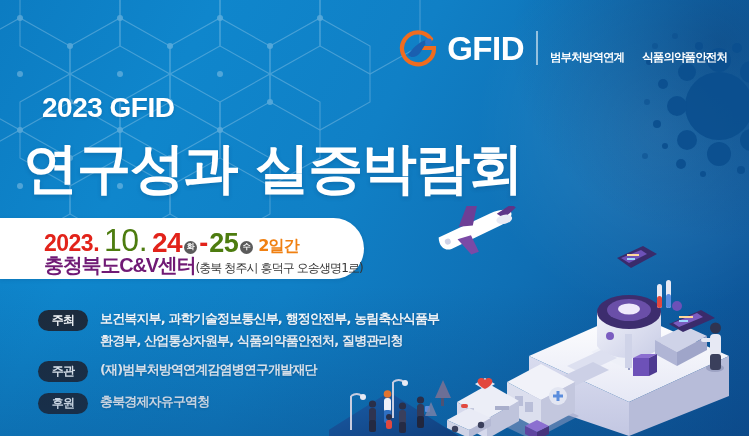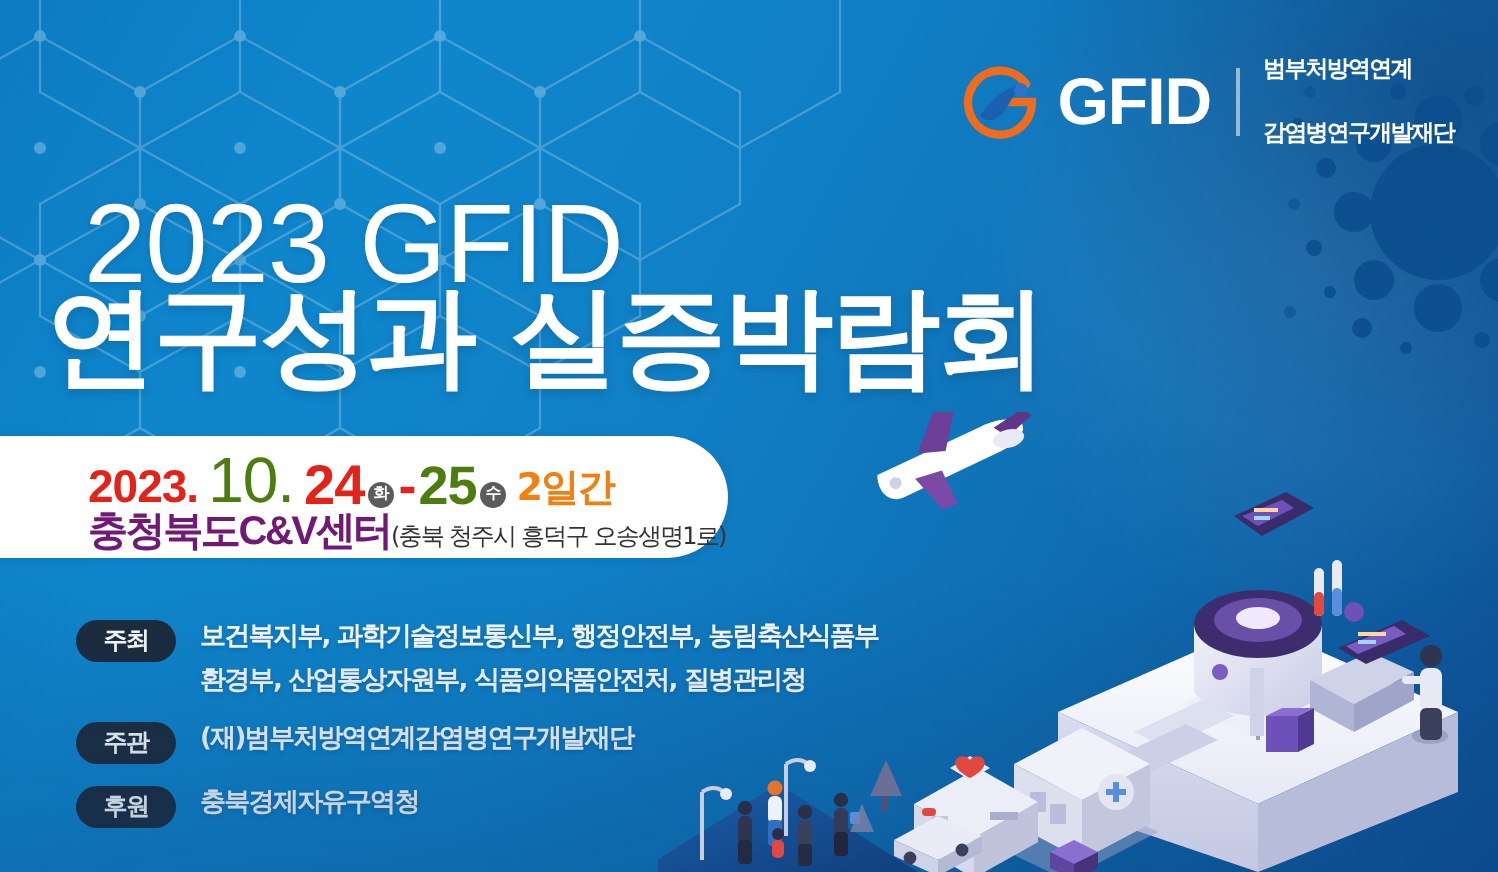--- a/index.html
+++ b/index.html
@@ -45,31 +45,31 @@
     display:flex; align-items:center; gap:9px;
   }
   .logo-mark{ width:40px; height:40px; flex:0 0 auto; }
   .logo-word{
     color:#ffffff; font-size:33px; font-weight:bold;
     letter-spacing:-0.5px; line-height:1;
     font-family:"Liberation Sans","DejaVu Sans",sans-serif;
     text-align:center;
   }
   .logo-div{ width:2px; height:34px; background:rgba(255,255,255,.55); margin:0 3px; }
-  .logo-kr{ display:flex; flex-direction:column; gap:18px; }
+  .logo-kr{ display:flex; flex-direction:row; gap:18px;margin-top:20px; }
   .logo-kr span{
     color:#ffffff; font-size:11.5px; font-weight:bold; letter-spacing:-0.9px;
     line-height:1.18; white-space:nowrap;
     font-family:"DejaVu Sans","Liberation Sans",sans-serif;
   }
 
   
   .title-en{
     position:absolute; left:42px; top:94px;
-    color:#ffffff; font-size:56px; font-weight:normal;
+    color:#ffffff; font-size:28px; font-weight:bold;
     letter-spacing:-0.5px; line-height:1;
     text-shadow:0 1px 3px rgba(0,40,80,.18);
   }
   .title-kr{
     position:absolute; left:23px; top:138px;
     color:#ffffff; font-size:55px; font-weight:bold;
     letter-spacing:-1.5px; line-height:1.12;
     white-space:nowrap;
     font-family:"DejaVu Sans","Liberation Sans",sans-serif;
     text-shadow:0 2px 4px rgba(0,40,80,.18);
@@ -96,21 +96,21 @@
     display:inline-flex; align-items:center; justify-content:center;
     width:13px; height:13px; border-radius:50%;
     background:#5b5b5b; color:#ffffff;
     font-size:8px; font-weight:bold; line-height:1;
     margin:0 1px 4px 2px;
     font-family:"DejaVu Sans","Liberation Sans",sans-serif;
   }
   .dt-dash{ color:#e2231a; font-size:27px; font-weight:bold; line-height:1.05; margin:0 1px;}
   .dt-d2{ color:#4d7c0f; font-size:27px; font-weight:bold; letter-spacing:-0.5px; line-height:1.05;}
   .dt-days{
-    color:#f08012; font-size:19px; font-weight:bold; letter-spacing:-0.8px;
+    color:#f08012; font-size:16px; font-weight:bold; letter-spacing:-0.8px;
     line-height:1.2; margin-left:4px; margin-bottom:2px;
     font-family:"DejaVu Sans","Liberation Sans",sans-serif;
   }
   .venue-line{
     position:absolute; left:44px; top:34px;
     display:flex; align-items:baseline; white-space:nowrap;
   }
   .venue-main{
     color:#701a75; font-size:20px; font-weight:bold; letter-spacing:-1.2px;
     font-family:Liberation Sans, sans-serif;
@@ -232,21 +232,21 @@
   <div class="logo-wrap">
     <svg class="logo-mark" viewBox="0 0 40 40">
       <path d="M33 11 A16 16 0 1 0 36 20 L24 20" fill="none" stroke="#ef6c1f" stroke-width="4.2" stroke-linecap="round"></path>
       <path d="M10 27 C16 18 24 12 30 12 C26 18 24 22 22 25 C18 30 13 30 10 27 Z" fill="#1a5fb0"></path>
       <circle cx="30.5" cy="14" r="3.4" fill="#2a74c9"></circle>
     </svg>
     <div class="logo-word">GFID</div>
     <div class="logo-div"></div>
     <div class="logo-kr">
       <span>범부처방역연계</span>
-      <span>감염병연구개발재단</span>
+      <span>식품의약품안전처</span>
     </div>
   </div>
 
   <div class="title-en">2023 GFID</div>
   <div class="title-kr">연구성과 실증박람회</div>
 
   <div class="datebox">
     <div class="date-line">
       <span class="dt-year">2023.</span>
       <span class="dt-mon">10.</span>

